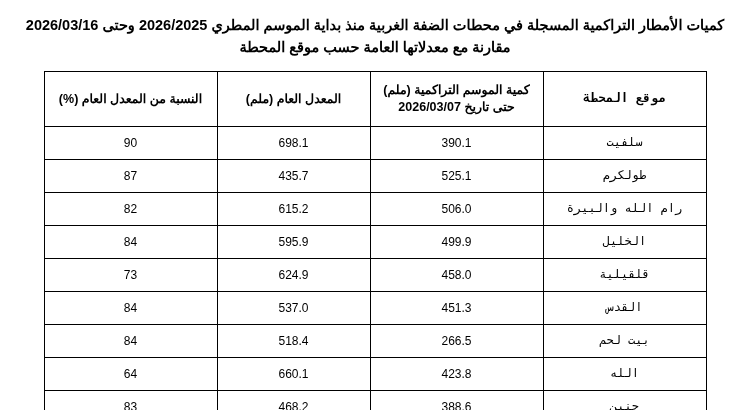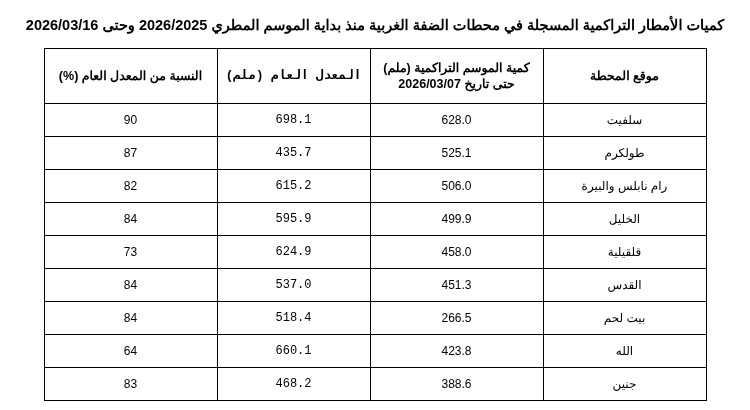--- a/index.html
+++ b/index.html
@@ -54,70 +54,71 @@
   }
   table.data-table thead th {
     font-weight: bold;
     height: 46px;
     font-size: 12.5px;
     padding: 4px 6px;
   }
   table.data-table tbody td {
     height: 26px;
   }
-  .col-station { width: 150px; }
+  .col-station { width: 150px; font-family: Liberation Mono, monospace; }
   .col-cum     { width: 160px; }
-  .col-avg     { width: 140px; font-family: Liberation Mono, monospace; }
+  .col-avg     { width: 140px; }
   .col-pct     { width: 160px; }
 
   td.station-name {
     font-size: 12px;
     margin-top: 28px;
   }
   .hdr-line2 {
     display: block;
   }
 </style>
 </head>
 <body>
 
 <div class="page">
 
   <div class="doc-title">
     <span>كميات الأمطار التراكمية المسجلة في محطات الضفة الغربية منذ بداية الموسم المطري 2026/2025 وحتى 2026/03/16</span>
+    <span class="hdr-line2">مقارنة مع معدلاتها العامة حسب موقع المحطة</span>
   </div>
 
   <div class="table-wrap">
     <table class="data-table">
       <thead>
         <tr>
           <th class="col-station">موقع المحطة</th>
           <th class="col-cum">
             <span>كمية الموسم التراكمية (ملم)</span>
             <span class="hdr-line2">حتى تاريخ 2026/03/07</span>
           </th>
           <th class="col-avg">المعدل العام (ملم)</th>
           <th class="col-pct">النسبة من المعدل العام (%)</th>
         </tr>
       </thead>
       <tbody id="table-body">
           <tr>
             <td class="col-station station-name">سلفيت</td>
-            <td class="col-cum">628.0</td>
+            <td class="col-cum">390.1</td>
             <td class="col-avg">698.1</td>
             <td class="col-pct">90</td>
           </tr>
           <tr>
             <td class="col-station station-name">طولكرم</td>
             <td class="col-cum">525.1</td>
             <td class="col-avg">435.7</td>
             <td class="col-pct">87</td>
           </tr>
           <tr>
-            <td class="col-station station-name">رام نابلس والبيرة</td>
+            <td class="col-station station-name">رام الله والبيرة</td>
             <td class="col-cum">506.0</td>
             <td class="col-avg">615.2</td>
             <td class="col-pct">82</td>
           </tr>
           <tr>
             <td class="col-station station-name">الخليل</td>
             <td class="col-cum">499.9</td>
             <td class="col-avg">595.9</td>
             <td class="col-pct">84</td>
           </tr>

